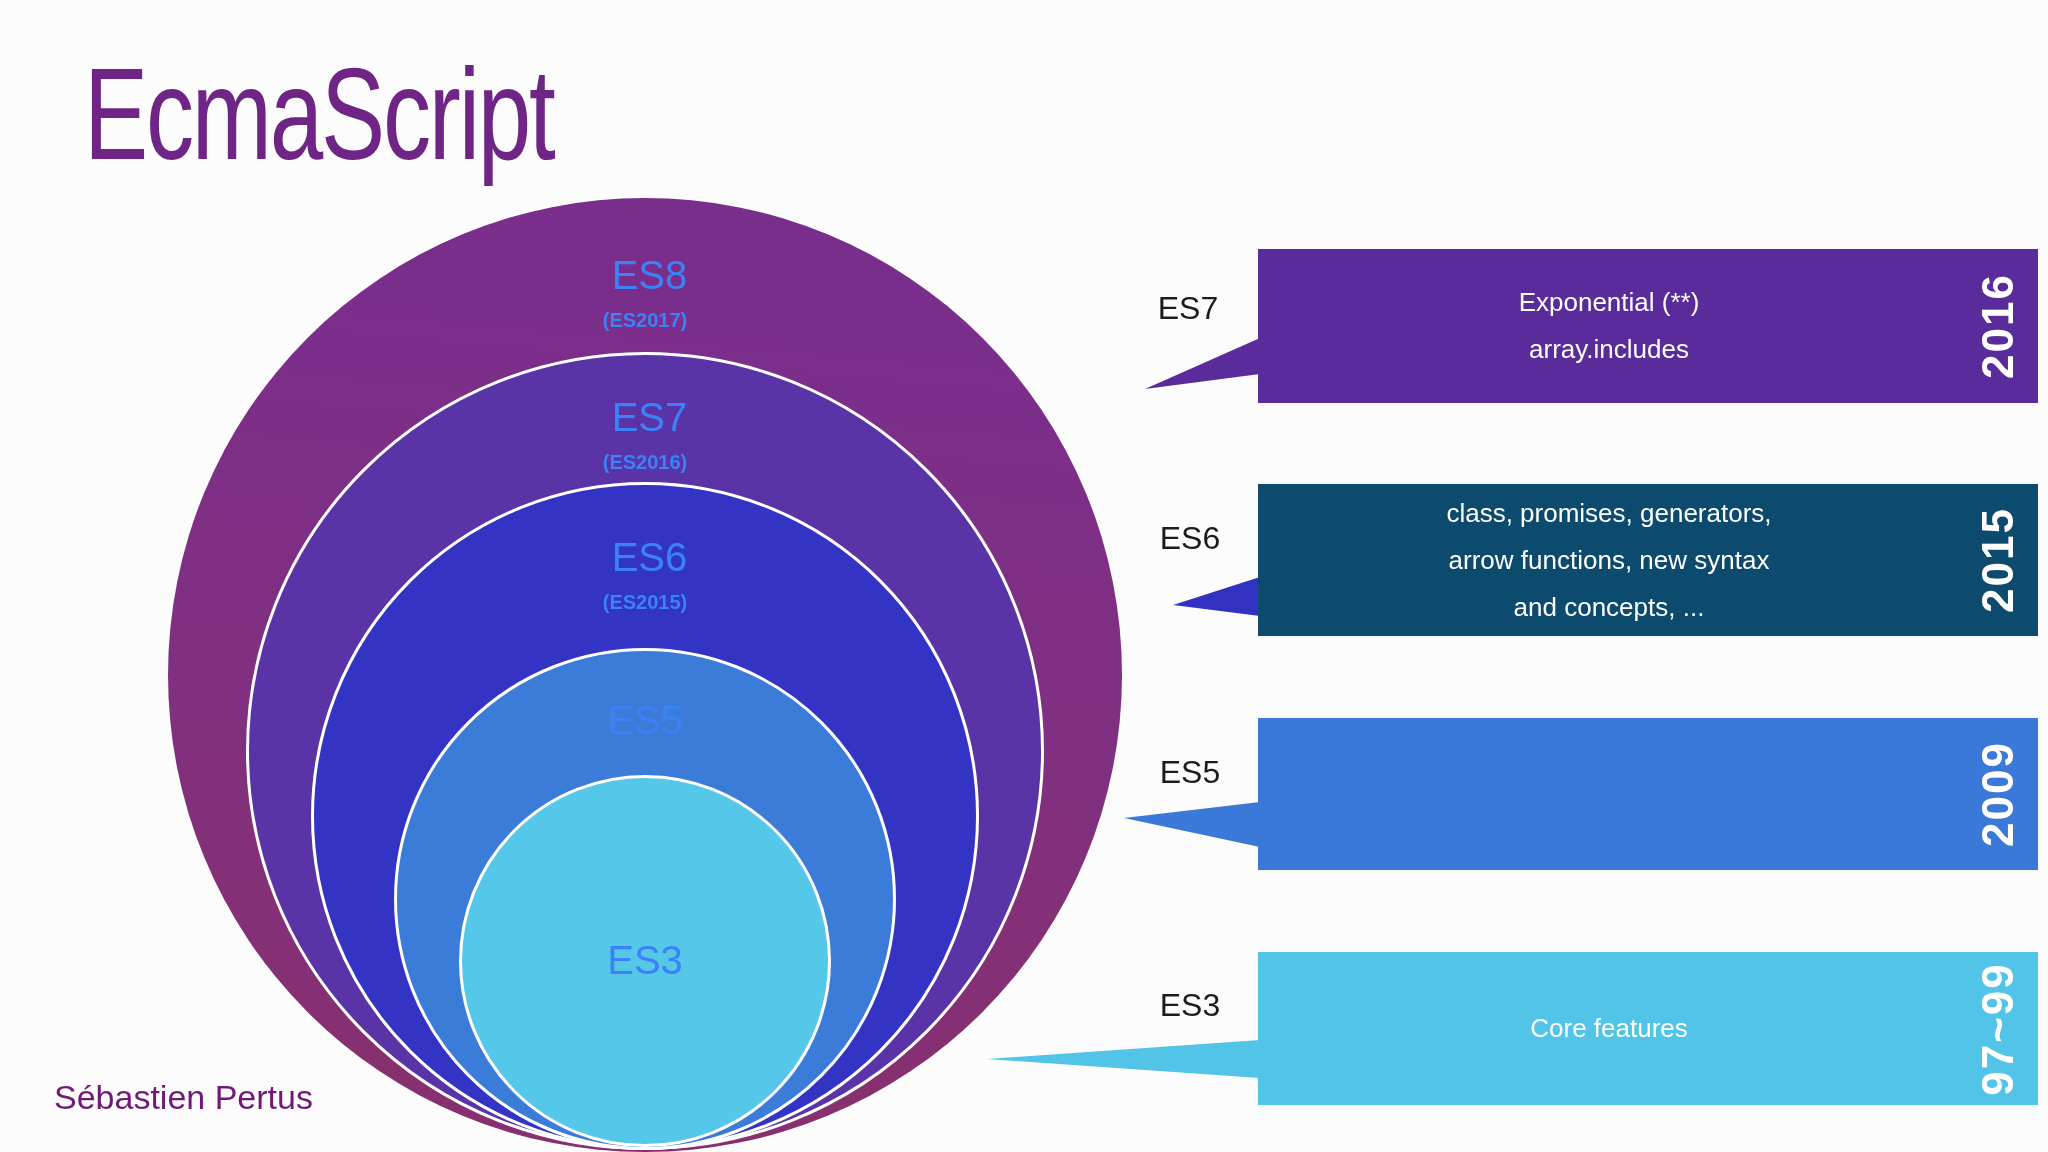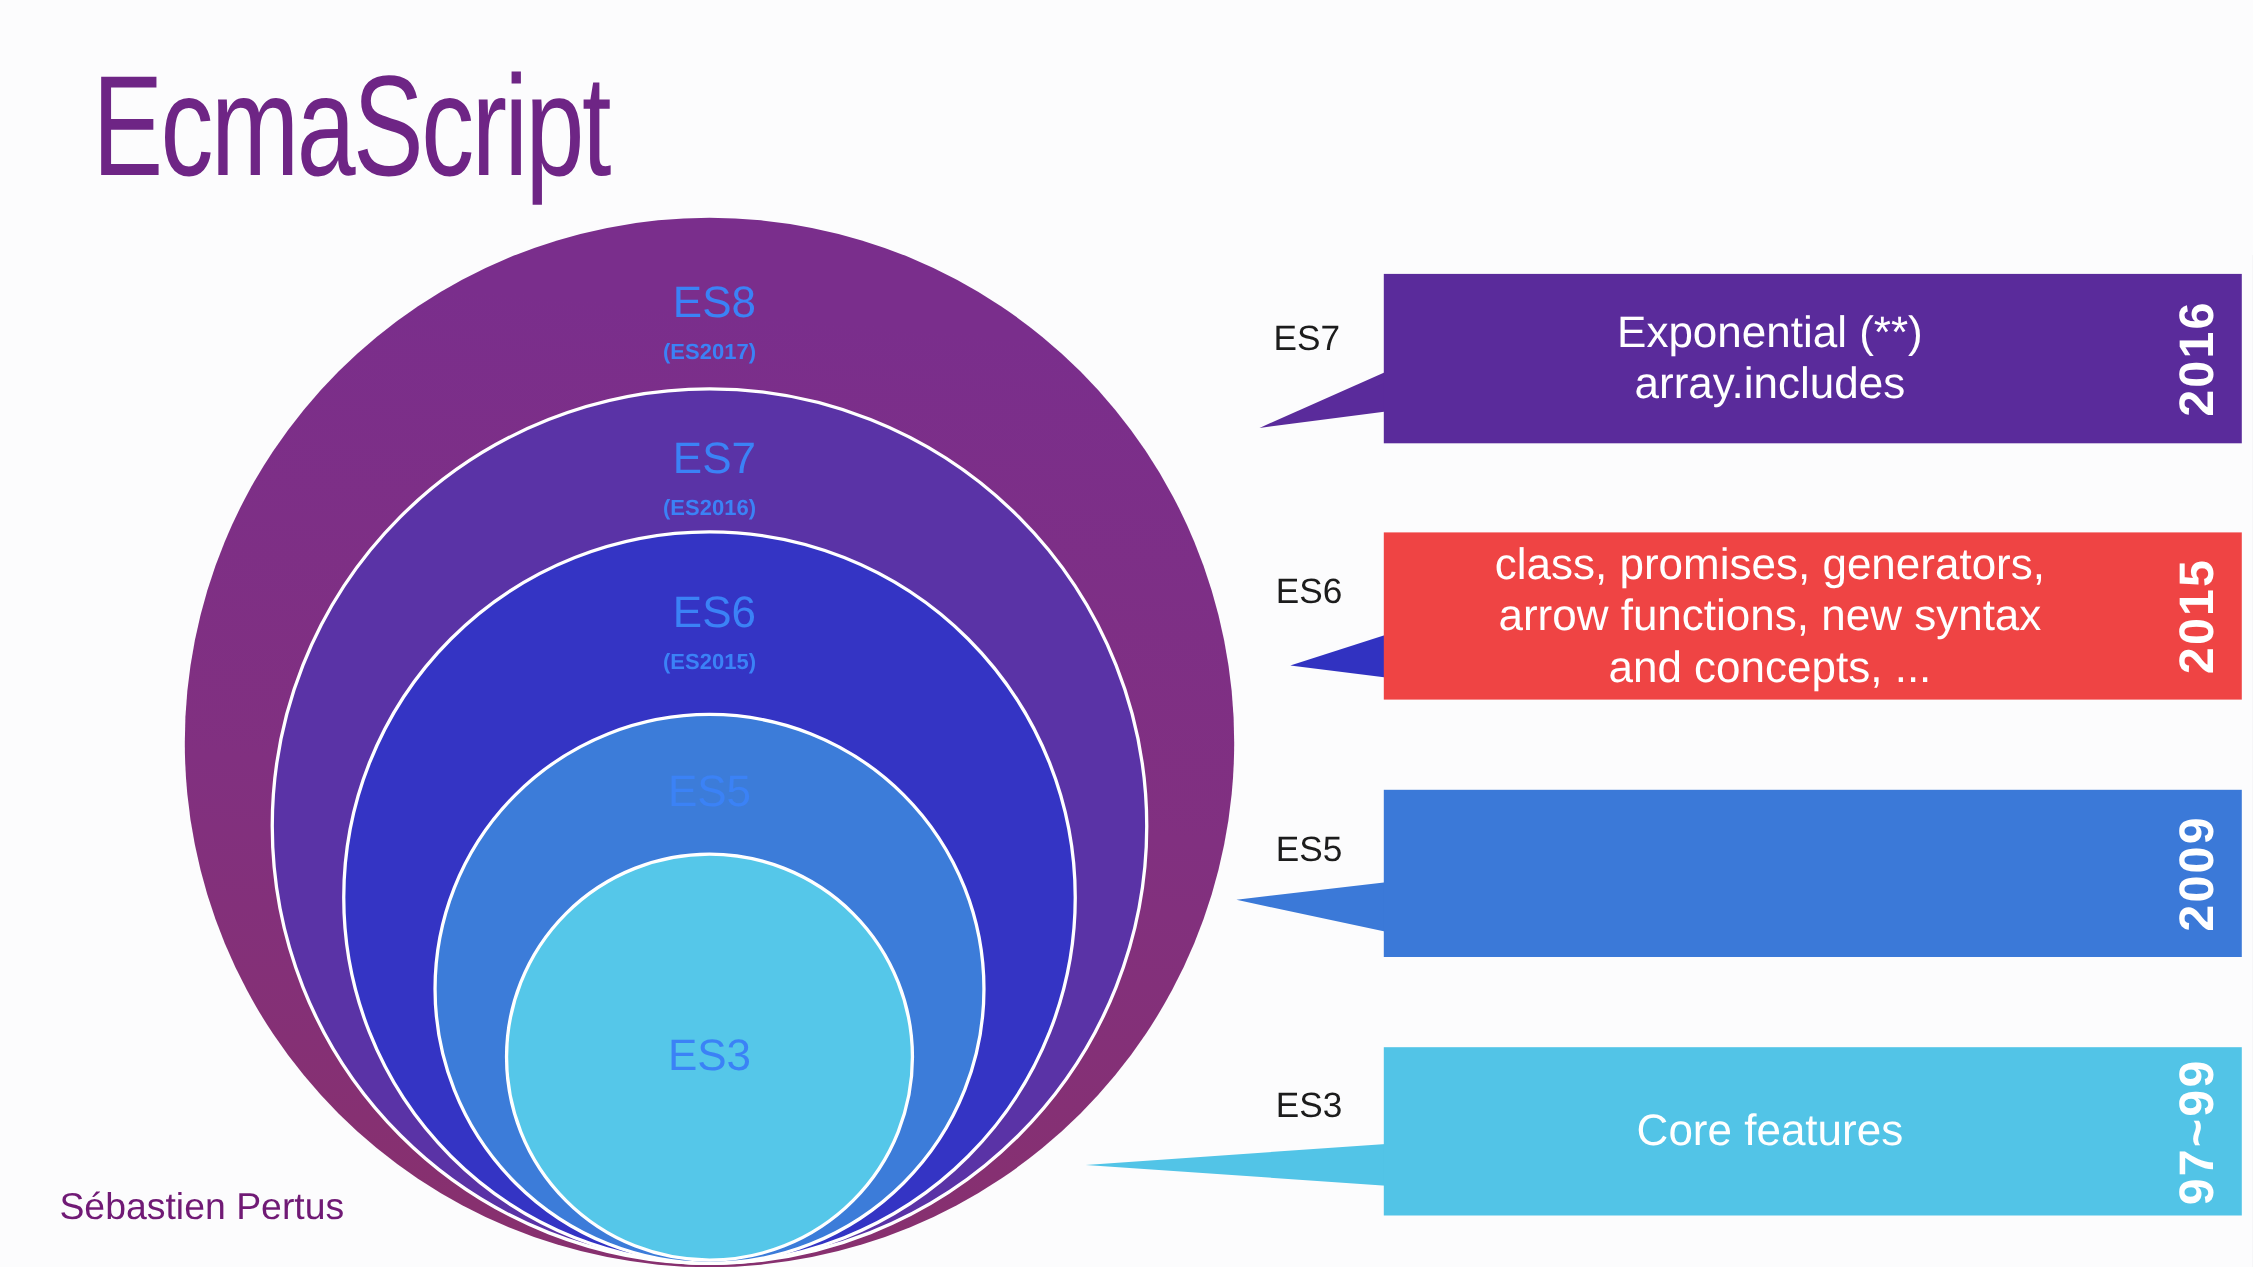--- a/index.html
+++ b/index.html
@@ -39,21 +39,21 @@
   
   .callout{
     position:absolute;left:1258px;width:780px;box-sizing:border-box;
     display:flex;align-items:center;justify-content:center;
     padding-right:78px;color:#ffffff;
   }
   .co-es7{top:249px;height:154px;}
   .co-es6{top:484px;height:152px;}
   .co-es5{top:718px;height:152px;}
   .co-es3{top:952px;height:153px;}
-  .callout .lines{text-align:center;font-size:40px;line-height:47px;}
+  .callout .lines{text-align:center;font-size:26px;line-height:47px;}
   .yearcol{
     position:absolute;top:0;bottom:0;right:4px;width:72px;
     display:flex;align-items:center;justify-content:center;
   }
   .yearcol span{
     transform:rotate(-90deg);white-space:nowrap;
     font-size:44px;font-weight:700;letter-spacing:2px;color:#ffffff;
   }
   
   .ref{
@@ -109,21 +109,21 @@
   <div class="callout co-es7" style="background-color: rgb(90, 43, 155);">
     <div class="lines">
       <div>Exponential (**)</div>
       <div>array.includes</div>
     </div>
     <div class="yearcol">
       <span>2016</span>
     </div>
   </div>
 
-  <div class="callout co-es6" style="background-color: #ef4444;">
+  <div class="callout co-es6" style="background-color: #0c4a6e;">
     <div class="lines">
       <div>class, promises, generators,</div>
       <div>arrow functions, new syntax</div>
       <div>and concepts, ...</div>
     </div>
     <div class="yearcol">
       <span>2015</span>
     </div>
   </div>
 

